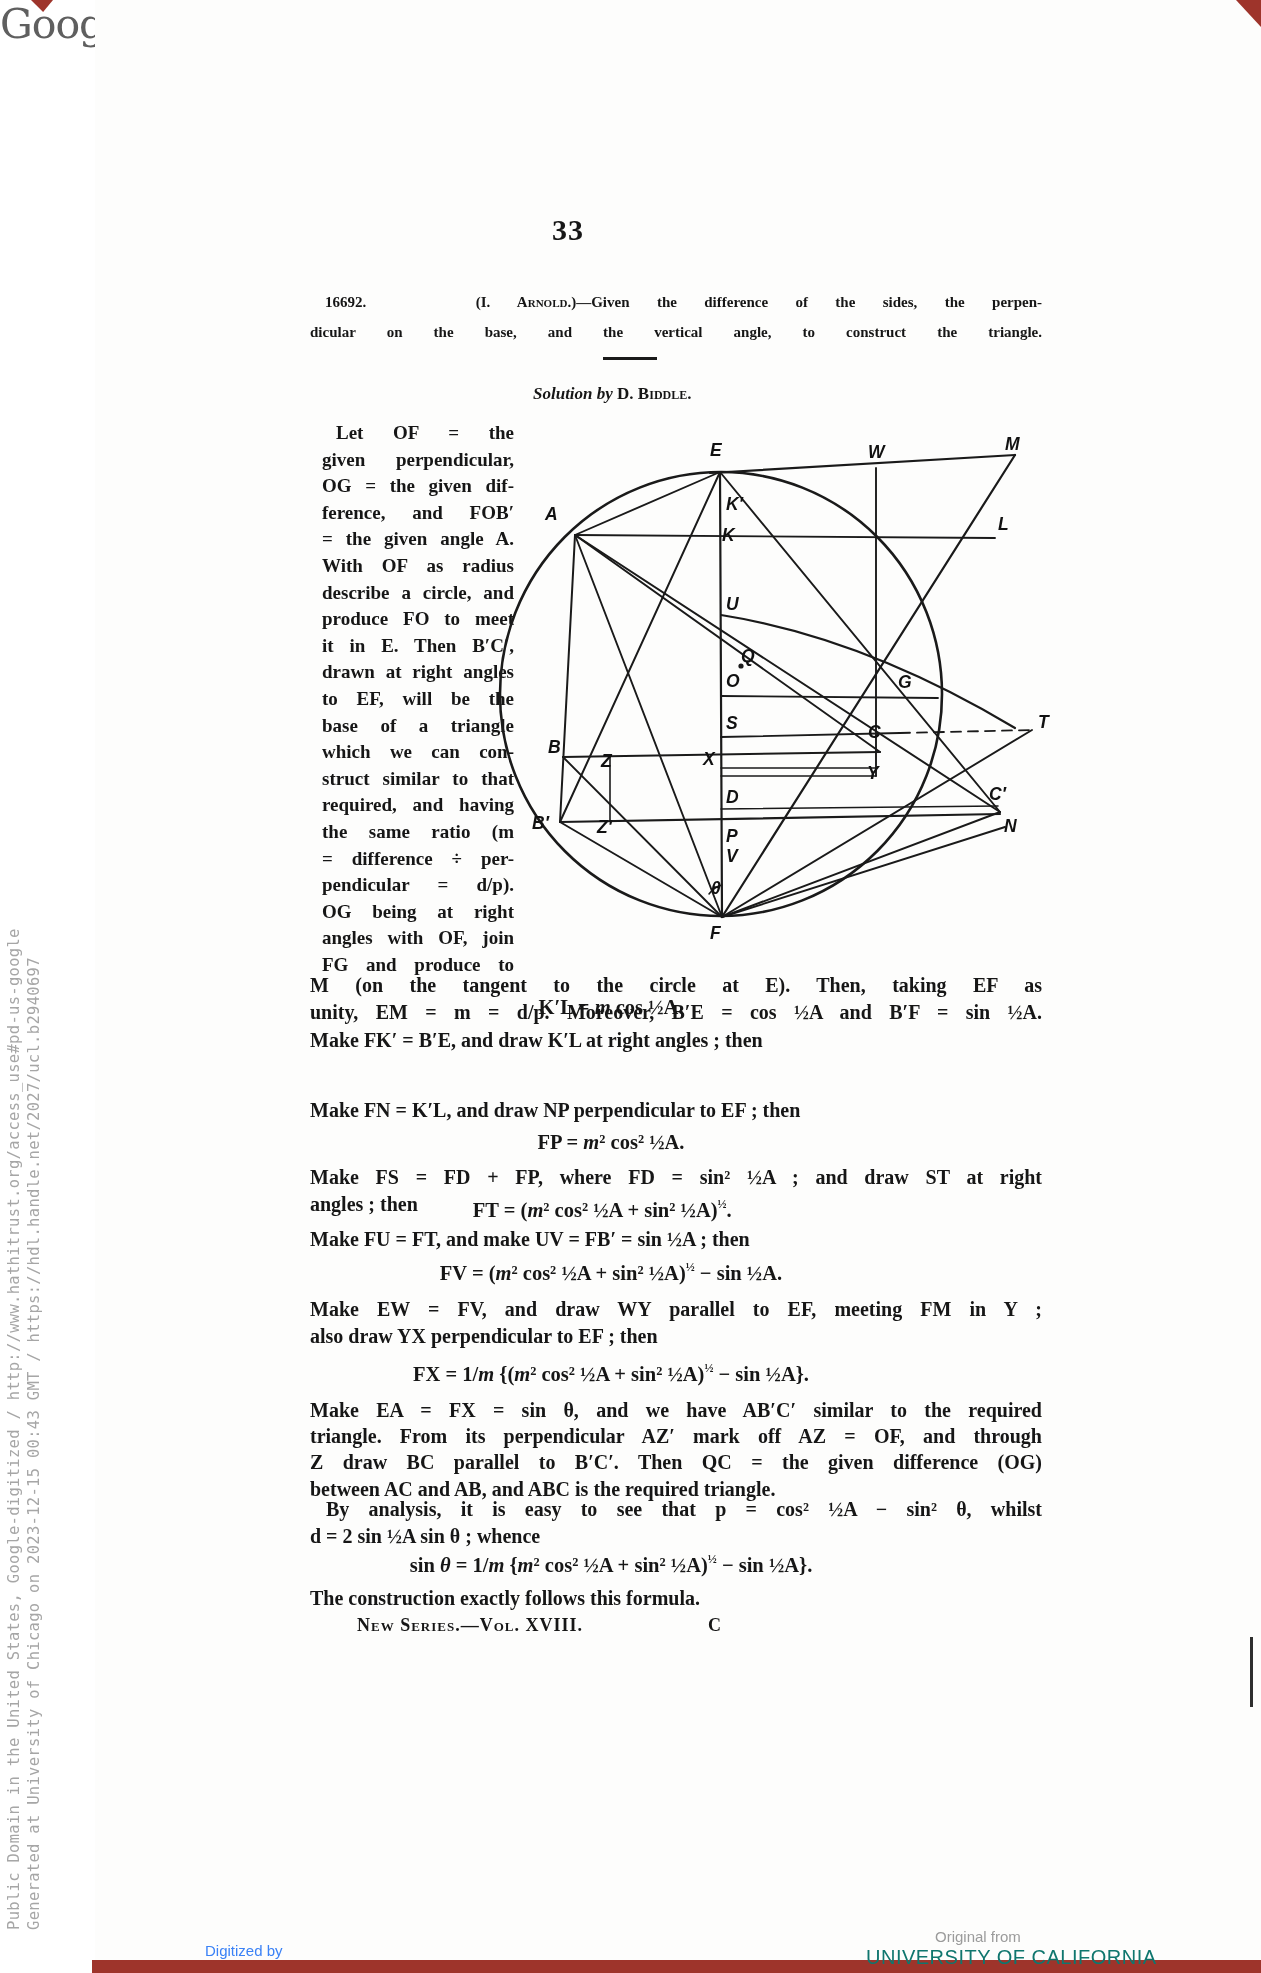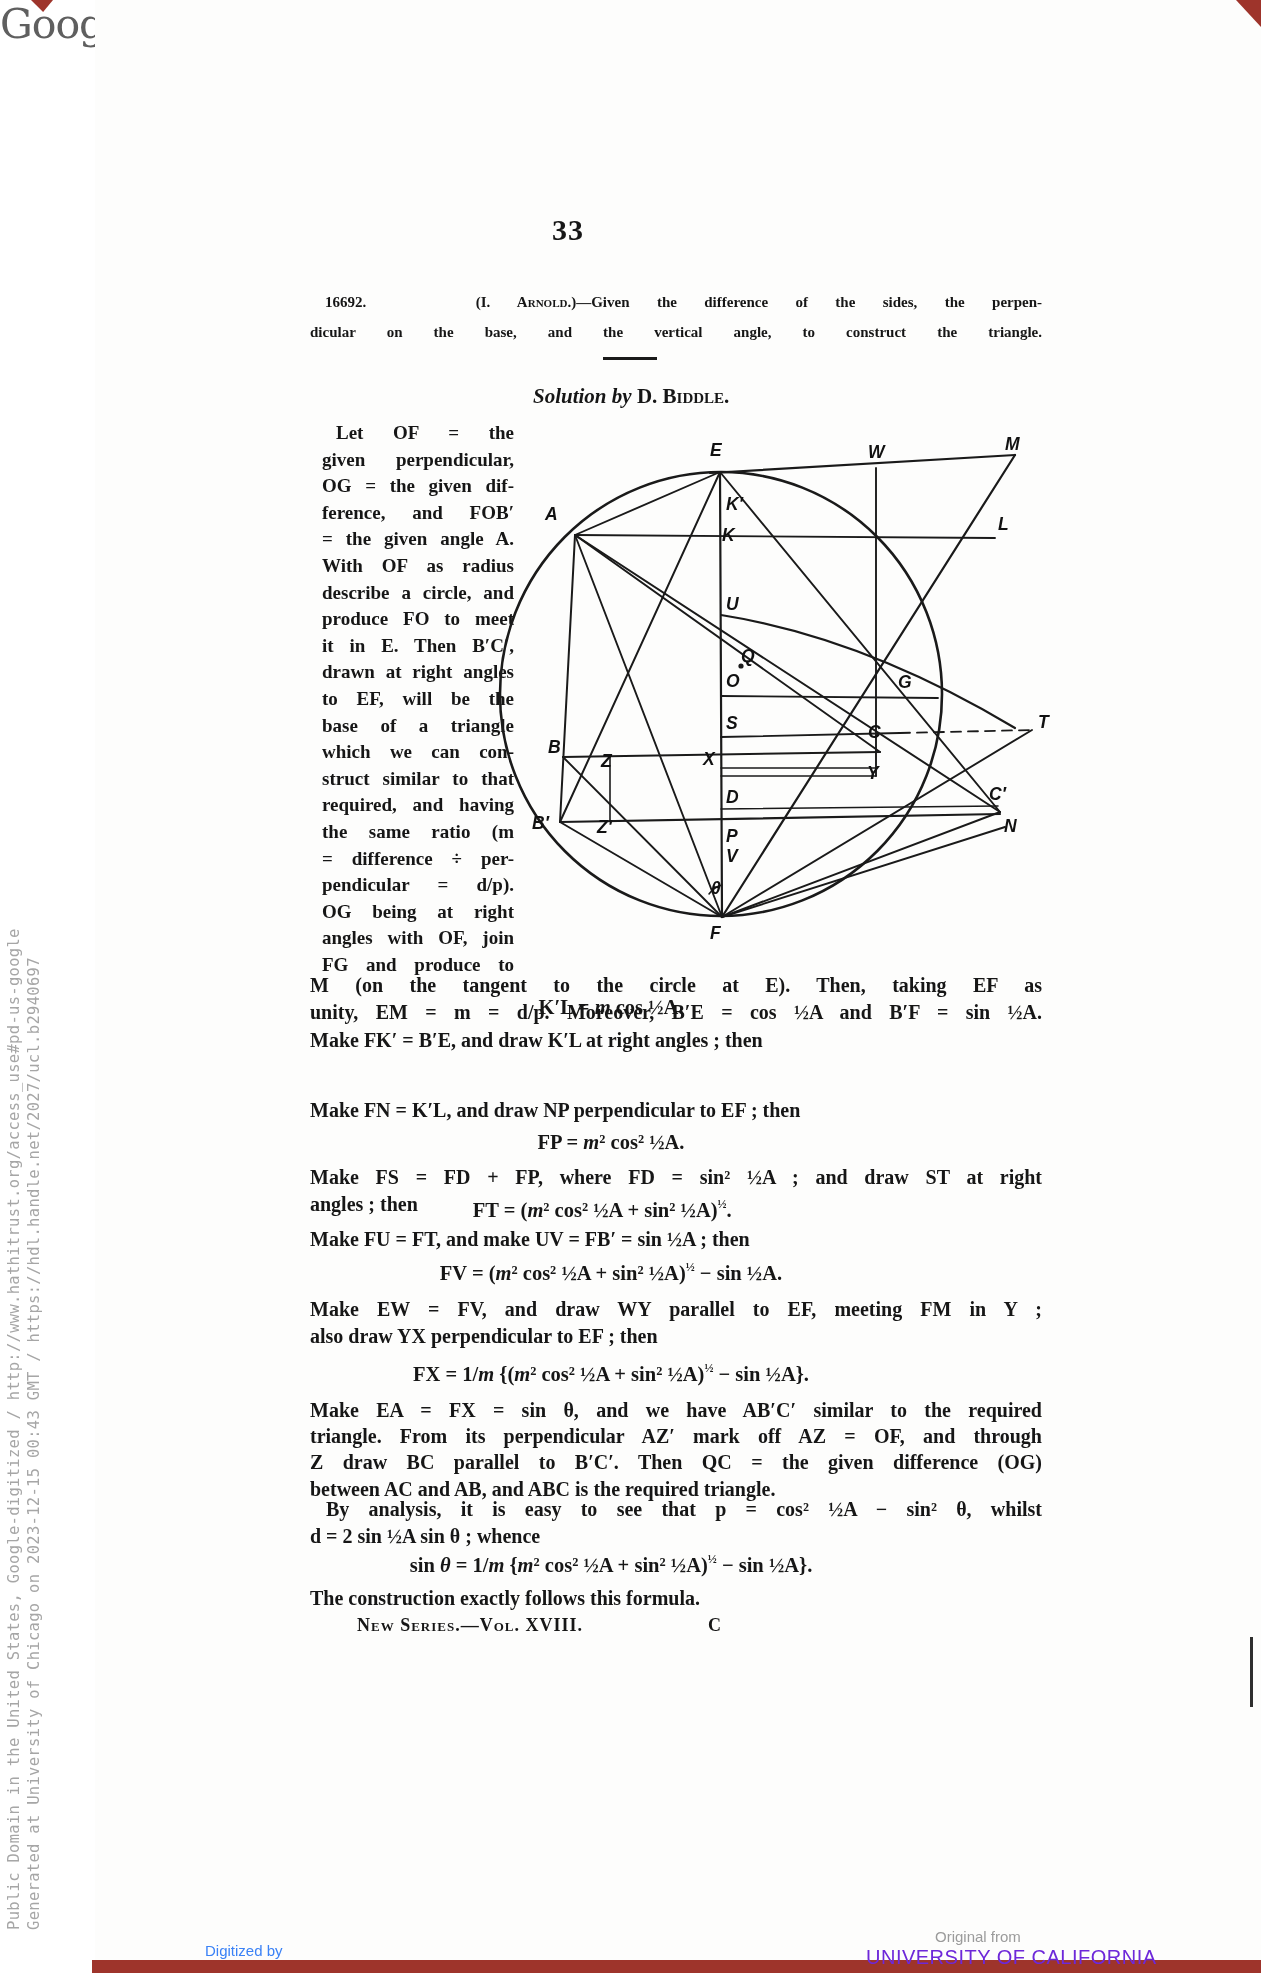--- a/index.html
+++ b/index.html
@@ -18,21 +18,21 @@
   .prov{position:absolute;transform-origin:0 0;transform:rotate(-90deg);white-space:nowrap;
         font-family:"DejaVu Sans Mono",monospace;color:#a6a6a6;font-size:15.5px;letter-spacing:.3px;}
 
   
   #page-number{position:absolute;left:552px;top:213px;font-size:30px;font-weight:700;letter-spacing:1px;}
   #problem{position:absolute;left:310px;top:287px;width:732px;font-size:15px;font-weight:700;line-height:30px;}
   #problem .jline{ text-align:justify;text-align-last:justify;}
   #problem-line1{text-indent:15px;}
   .sc{font-variant:small-caps;}
   #rule{position:absolute;left:603px;top:357px;width:54px;height:3px;background:#1a1a1a;}
-  #solution-heading{position:absolute;left:533px;top:384px;font-size:21px;font-weight:700;}
+  #solution-heading{position:absolute;left:533px;top:384px;font-size:17px;font-weight:700;}
   #solution-heading .it{font-style:italic;font-weight:600;}
 
   
   #left-column{position:absolute;left:322px;top:420px;width:192px;font-size:19px;font-weight:700;}
   #left-column .jline{line-height:26.6px;text-align:justify;text-align-last:justify;}
   #left-column .jline:first-child{text-indent:14px;}
 
   
   #diagram{position:absolute;left:460px;top:430px;width:615px;height:540px;}
   #diagram svg{position:absolute;left:0;top:0;}
@@ -53,21 +53,21 @@
   
   #series-footer{position:absolute;left:357px;top:1615px;width:500px;font-size:18px;font-weight:700;}
   #series-name{font-variant:small-caps;letter-spacing:1px;}
   #signature-mark{position:absolute;left:708px;top:1615px;font-size:18px;font-weight:700;}
 
   
   .graysans{font-family:"Liberation Sans","DejaVu Sans",sans-serif;position:absolute;}
   #digitized-by{left:205px;top:1942px;font-size:15px;color:#3b82f6;}
   #google-logo{left:300px;top:1920px;font-size:41px;color:#5f5f5f;font-family:"DejaVu Serif",serif;letter-spacing:-1px;}
   #original-from{left:935px;top:1928px;font-size:15px;color:#9b9b9b;}
-  #original-institution{left:866px;top:1946px;font-size:20px;color:#6d28d9;letter-spacing:.5px;}
+  #original-institution{left:866px;top:1946px;font-size:20px;color:#0f766e;letter-spacing:.5px;}
 </style>
 </head>
 <body>
 
 <div id="canvas">
   <div id="scanpage"></div>
 
   <div id="red-top-left" class="red-tr"></div>
   <div id="red-top-right" class="red-tr"></div>
   <div id="red-bottom" class="red-tr"></div>

